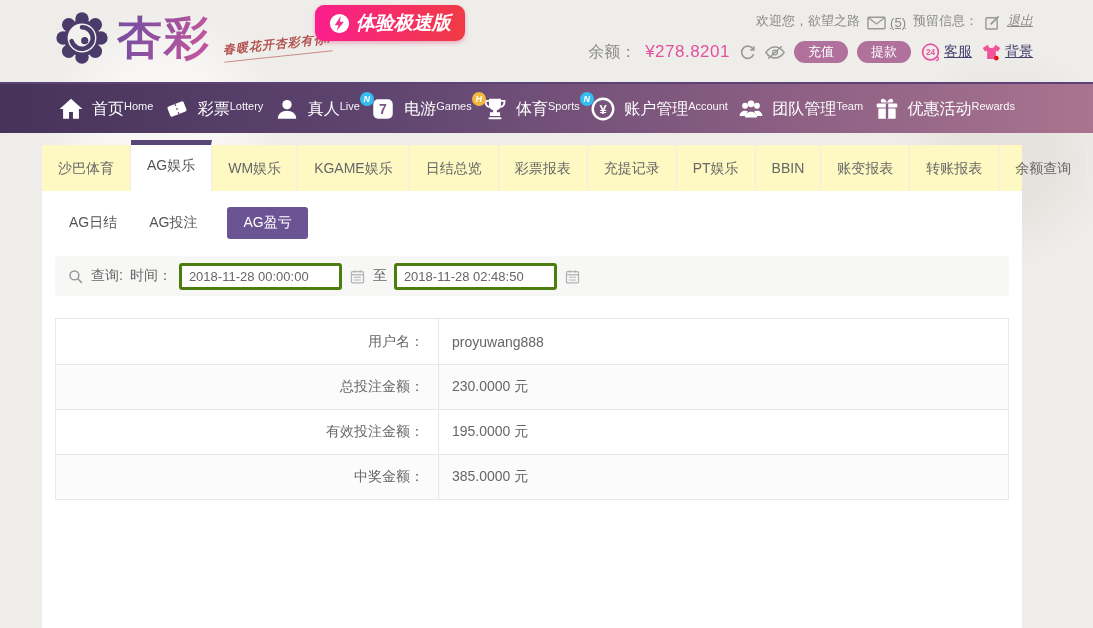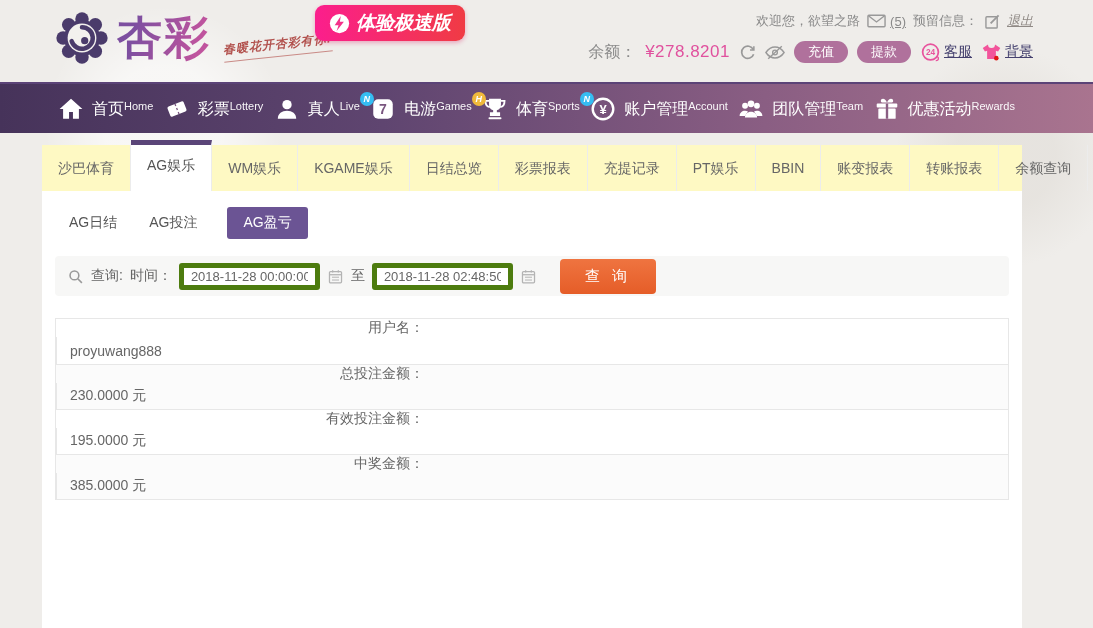--- a/index.html
+++ b/index.html
@@ -30,21 +30,21 @@
     transform:rotate(-6deg); margin:16px 0 0 12px; letter-spacing:1px;
     border-bottom:1px solid #c98a86; padding-bottom:3px; white-space:nowrap; }
 
   .speed-badge { position:absolute; left:315px; top:5px; height:36px; min-width:145px;
     background:linear-gradient(90deg,#fb1e8d,#f03b44); border-radius:9px;
     display:flex; align-items:center; justify-content:center; gap:6px; padding:0 14px;
     color:#fff; font-size:19px; font-weight:bold; font-style:italic; cursor:pointer;
     box-shadow:0 2px 4px rgba(220,40,110,.35); }
 
   .header-right { position:absolute; right:60px; top:12px; text-align:right; }
-  .welcome-row { display:flex; align-items:center; justify-content:flex-end; gap:7px;
+  .welcome-row { display:flex; align-items:flex-end; justify-content:flex-end; gap:7px;
     font-size:13px; color:#8a8a8a; }
   .mail-link { display:flex; align-items:center; gap:4px; cursor:pointer; }
   .mail-count { text-decoration:underline; color:#8a8a8a; }
   .edit-icon-link { cursor:pointer; display:flex; }
   .logout-link { font-style:italic; text-decoration:underline; color:#908a86; cursor:pointer; }
 
   .balance-row { margin-top:11px; display:flex; align-items:center; justify-content:flex-end;
     gap:9px; font-size:16px; color:#8a8a8a; }
   .balance-value { color:#e0519e; font-size:17px; letter-spacing:.5px; }
   .icon-btn { display:flex; align-items:center; cursor:pointer; }
@@ -77,30 +77,30 @@
     border-right:1px solid #ececec; cursor:pointer; white-space:nowrap; }
   .tab.active { background:#fff; border-top:5px solid #5a4578; margin-top:-5px;
     line-height:41px; color:#555; }
 
   .subtabs { display:flex; align-items:center; gap:28px; margin:16px 0 0 25px; }
   .subtab { font-size:14px; color:#555; cursor:pointer; padding:7px 2px; }
   .subtab.active { background:#6b5494; color:#fff; border-radius:3px; padding:7px 16px; }
 
   .querybar { margin:17px 13px 0; background:#f7f7f6; border-radius:4px; height:40px;
     display:flex; align-items:center; padding:0 12px; gap:7px; font-size:14px; color:#666; }
-  .q-input { width:141px; height:27px; border:5px solid #4d7c0f; border-radius:3px;
+  .q-input { width:163px; height:27px; border:3px solid #4d7c0f; border-radius:3px;
     font-family:"Liberation Sans",sans-serif; font-size:13px; color:#666; padding:0 7px;
     background:#fff; }
   .cal-btn { display:flex; cursor:pointer; }
   .btn-query { margin-left:16px; background:linear-gradient(180deg,#ef7440,#e55d28);
     color:#fff; font-size:15px; border:none; border-radius:4px; padding:8px 25px;
     cursor:pointer; letter-spacing:4px; font-family:"Liberation Sans",sans-serif; }
 
   .report { margin:22px 13px 0; border:1px solid #e7e7e7; }
-  .report-row { display:flex; height:45px;flex-direction:column; }
+  .report-row { display:flex; height:45px; }
   .report-row + .report-row { border-top:1px solid #e7e7e7; }
   .report-row:nth-child(even) { background:#fbfbfb; }
   .report-label { width:382px; text-align:right; padding-right:14px; color:#666;
     font-size:14px; display:flex; align-items:center; justify-content:flex-end; }
   .report-value { flex:1; border-left:1px solid #e7e7e7; padding-left:13px;
     font-size:14px; display:flex; align-items:center; color:#666; }
 </style>
 </head>
 <body>
 
@@ -340,21 +340,20 @@
     <span class="cal-btn">
       <svg width="17" height="17" viewBox="0 0 24 24" fill="none" stroke="#b3b3b3" stroke-width="1.8">
         <rect x="3.5" y="5" width="17" height="16" rx="1.5"></rect>
         <line x1="3.5" y1="9.5" x2="20.5" y2="9.5"></line>
         <line x1="8" y1="3" x2="8" y2="6.5"></line>
           <line x1="16" y1="3" x2="16" y2="6.5"></line>
         <line x1="7" y1="13" x2="17" y2="13" stroke-width="1.4"></line>
         <line x1="7" y1="17" x2="17" y2="17" stroke-width="1.4"></line>
       </svg>
     </span>
-    <button class="btn-query">查 询</button>
   </div>
 
   <div class="report">
     <div class="report-row">
       <div class="report-label">用户名：</div>
       <div class="report-value">proyuwang888</div>
     </div>
     <div class="report-row">
       <div class="report-label">总投注金额：</div>
       <div class="report-value">230.0000 元</div>

